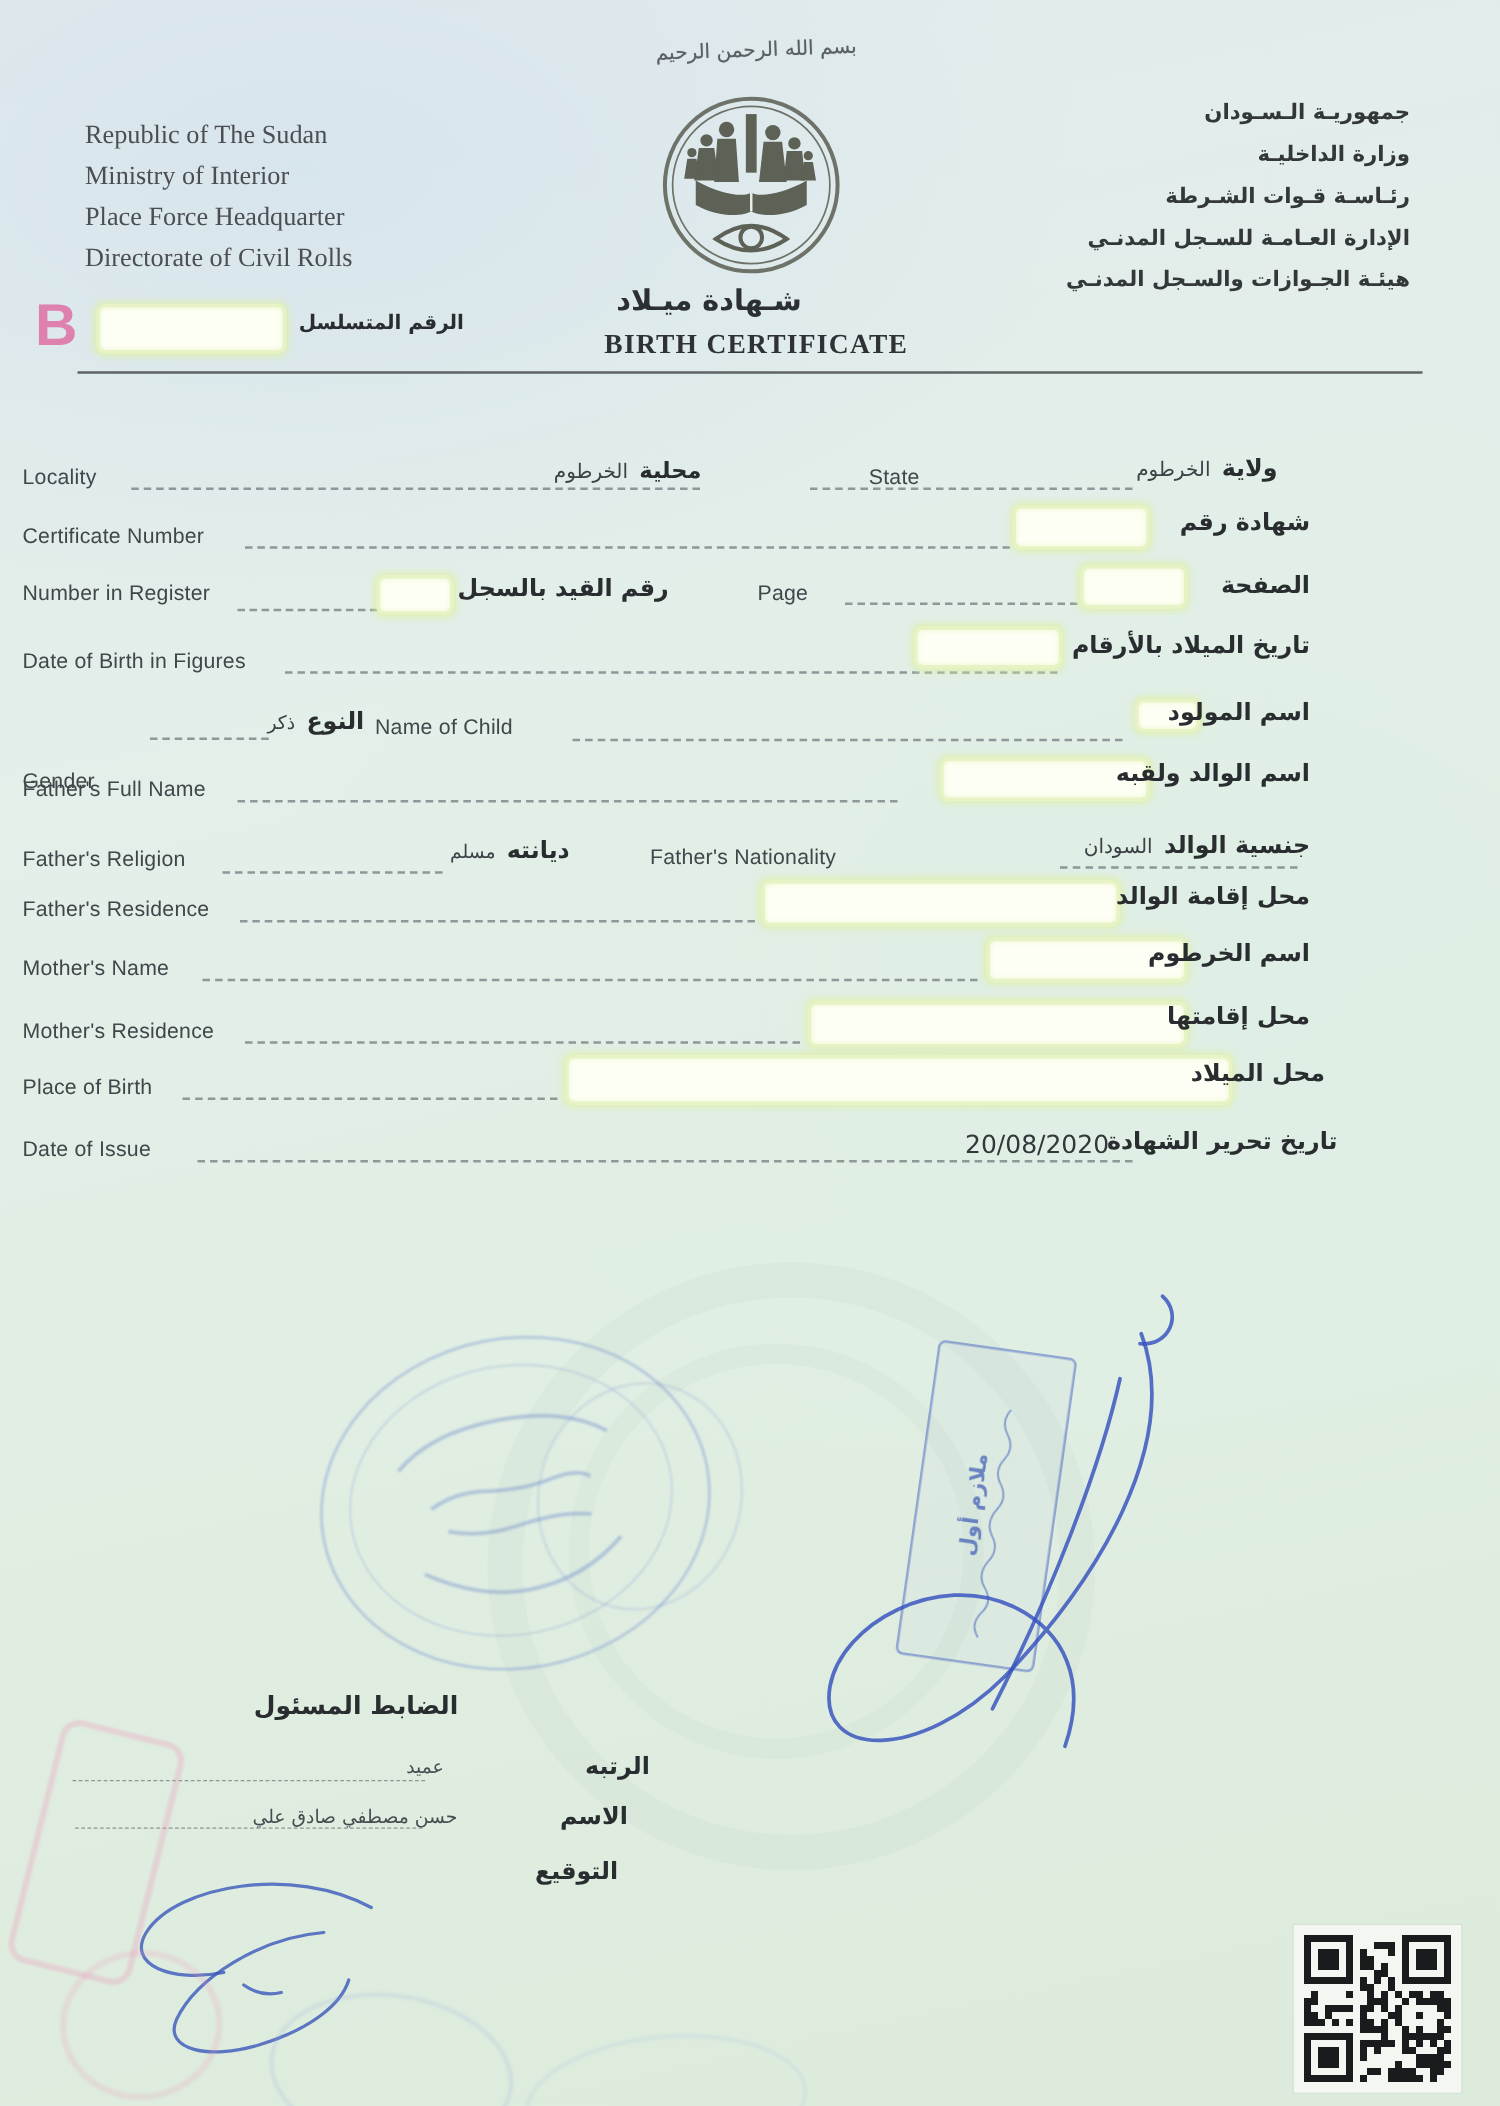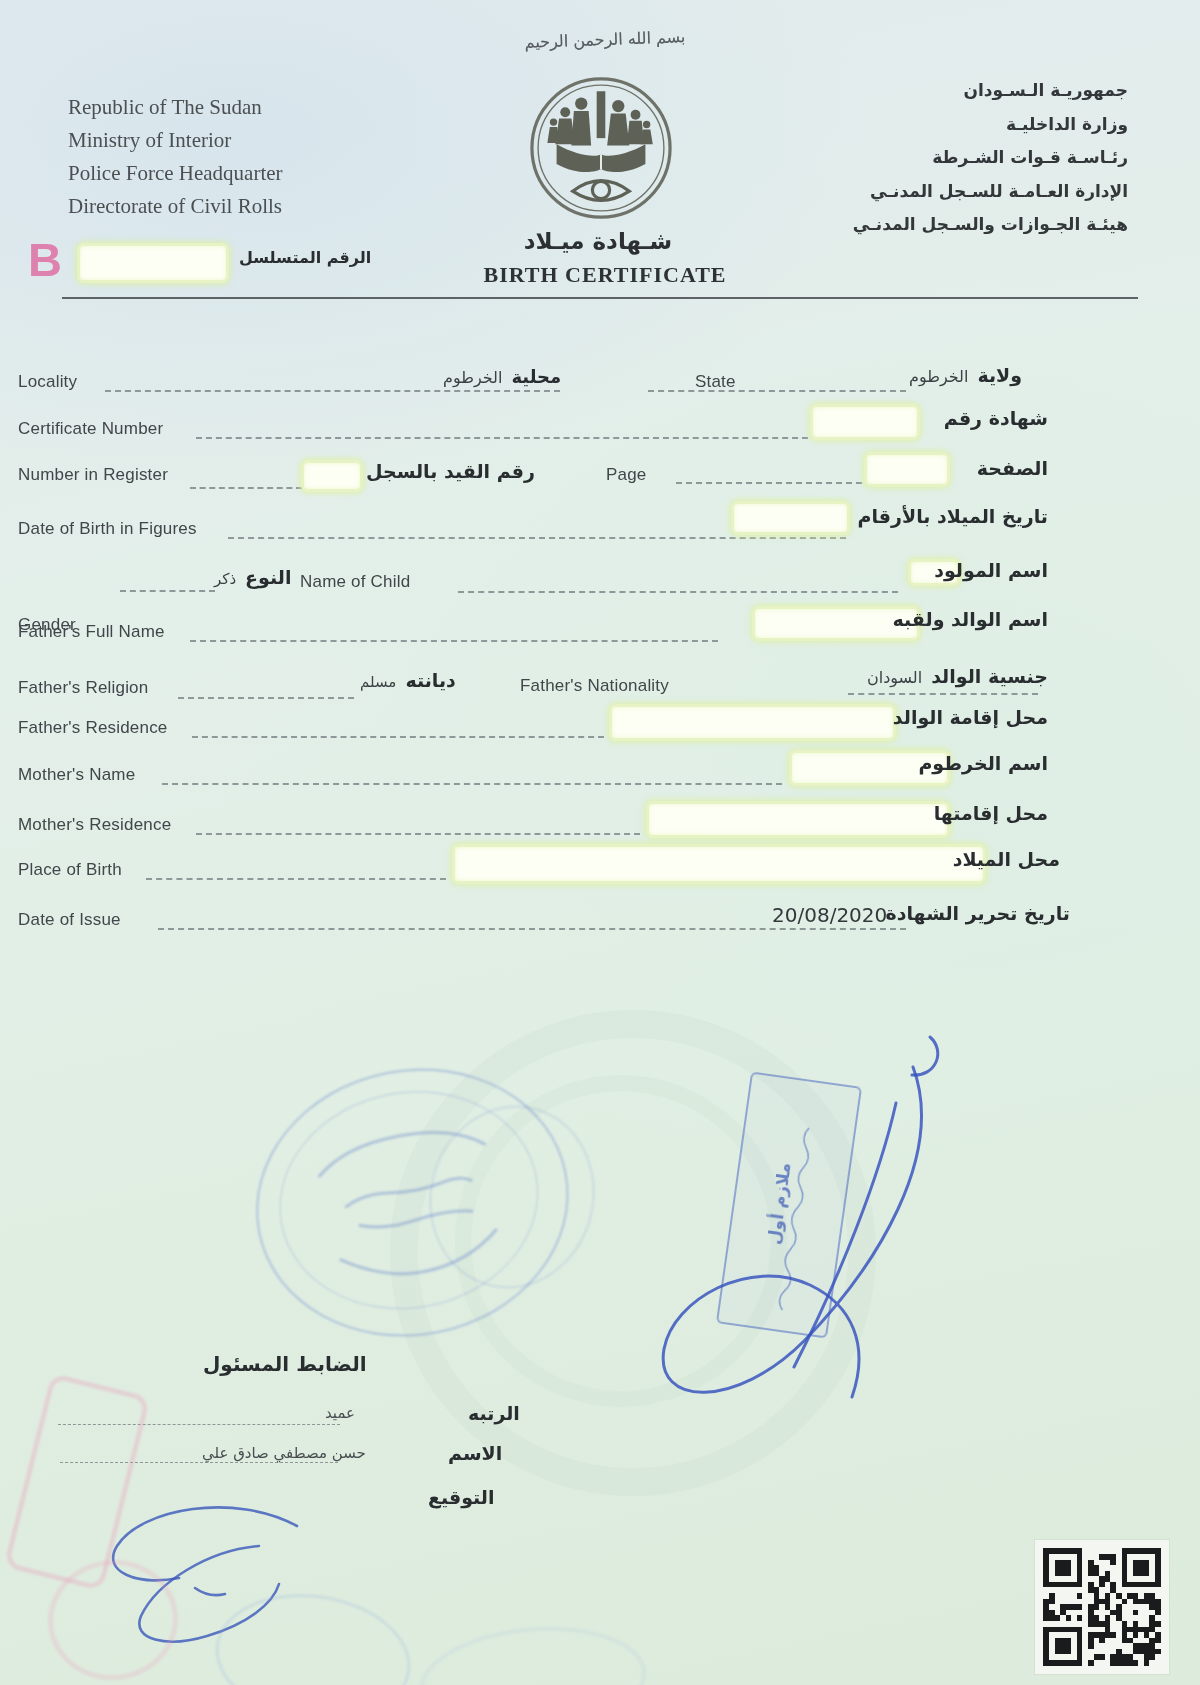--- a/index.html
+++ b/index.html
@@ -35,21 +35,21 @@
 <body>
 
 <div id="doc">
 
   <div class="abs" style="left:390px;top:1010px;width:430px;height:430px;border-radius:50%;border:28px solid rgba(140,175,155,.07);"></div>
   <div class="abs" style="left:455px;top:1075px;width:300px;height:300px;border-radius:50%;border:16px solid rgba(140,175,155,.06);"></div>
 
   <div class="abs hdr-en" style="left:68px;top:72px;width:430px;">
     <div>Republic of The Sudan</div>
     <div>Ministry of Interior</div>
-    <div>Police Force Headquarter</div>
+    <div>Place Force Headquarter</div>
     <div>Directorate of Civil Rolls</div>
   </div>
 
   <div class="abs hdr-ar" dir="rtl" style="right:72px;top:74px;width:300px;">
     <div>جمهوريـة الـسـودان</div>
     <div>وزارة الداخليـة</div>
     <div>رئـاسـة قـوات الشـرطة</div>
     <div>الإدارة العـامـة للسـجل المدنـي</div>
     <div>هيئـة الجـوازات والسـجل المدنـي</div>
   </div>
@@ -75,21 +75,21 @@
         <circle cx="97" cy="41" r="3"></circle>
           <path d="M94,45 h6 l2,12 h-10 z"></path>
       </g>
       <path d="M24,57 C40,66 55,68 60,65 C65,68 80,66 96,57 L96,73 C80,82 65,80 60,77 C55,80 40,82 24,73 Z" fill="#5d6156"></path>
       <path d="M60,65 L60,77" stroke="#e7efe9" stroke-width="1.6"></path>
       <path d="M37,95 Q60,78 83,95 Q60,110 37,95 Z" fill="none" stroke="#5d6156" stroke-width="2.6"></path>
       <circle cx="60" cy="94" r="7" fill="none" stroke="#5d6156" stroke-width="2.6"></circle>
     </svg>
   </div>
 
-  <div class="abs title-ar" dir="rtl" style="left:493px;top:228px;width:210px;text-align:center;">شـهادة ميـلاد</div>
+  <div class="abs title-ar" dir="rtl" style="left:493px;top:228px;width:210px;text-align:left;">شـهادة ميـلاد</div>
   <div class="abs title-en" style="left:455px;top:262px;width:300px;text-align:center;">BIRTH CERTIFICATE</div>
   <div class="abs rule" style="left:62px;top:297px;width:1076px;"></div>
 
   <div class="abs serial-b" style="left:28px;top:232px;">B</div>
   <div class="abs red" style="left:77px;top:243px;width:146px;height:34px;"></div>
   <div class="abs arl" dir="rtl" style="left:228px;top:248px;font-size:16px;margin-left:11px;">الرقم المتسلسل</div>
 
   <div class="abs en" style="left:18px;top:372px;">Locality</div>
   <div class="abs dots" style="left:105px;top:390px;width:455px;"></div>
   <span class="abs pair" dir="rtl" style="left:443px;top:366px;">

